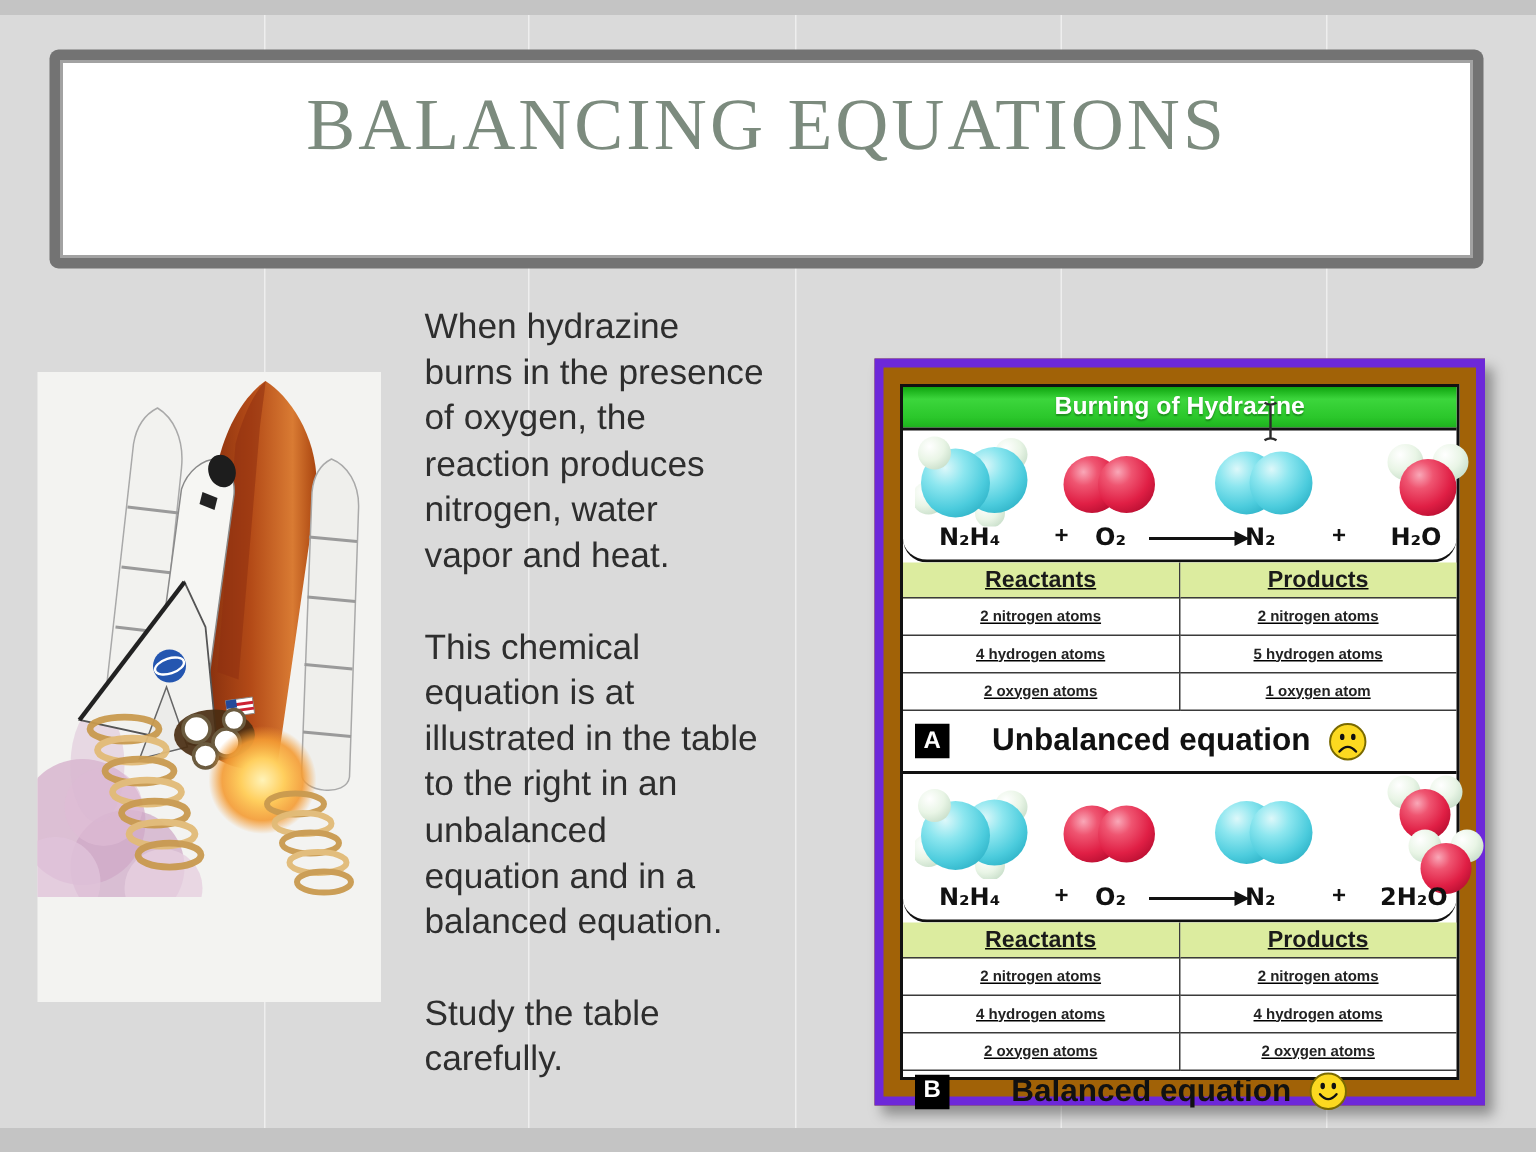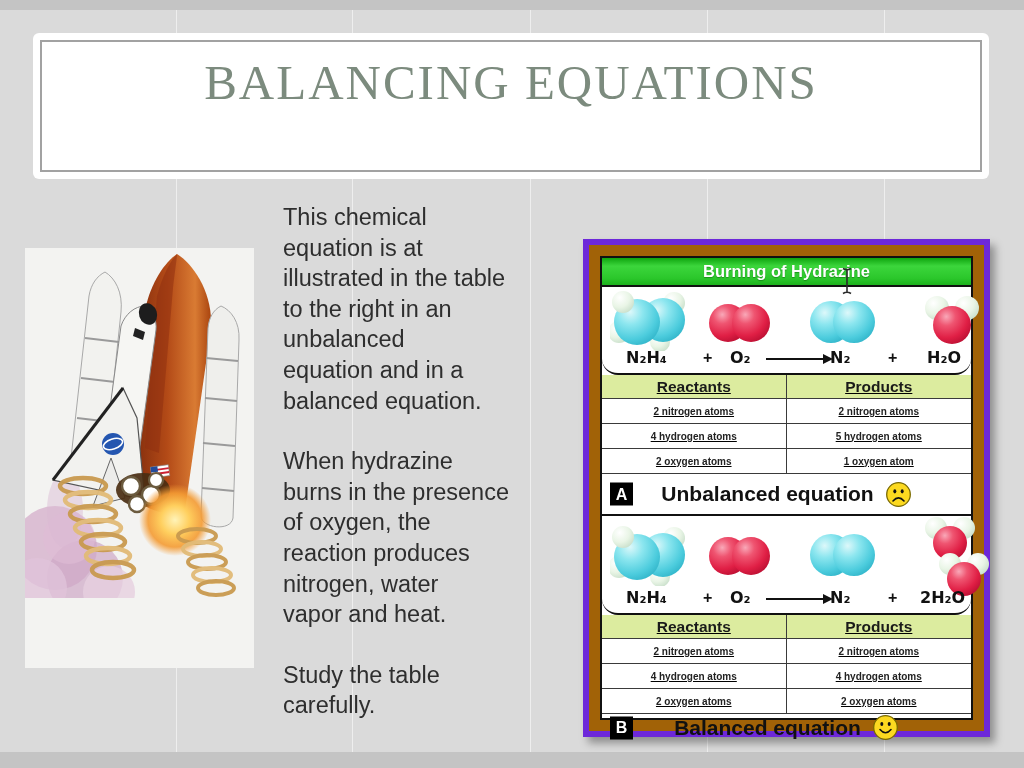--- a/index.html
+++ b/index.html
@@ -6,21 +6,21 @@
   body{
     width:1024px;height:768px;position:relative;overflow:hidden;
     background:#c4c4c4;
     font-family:"Liberation Sans",sans-serif;
   }
   .slide{position:absolute;left:0;top:10px;width:1024px;height:742px;background:#dadada;}
   .guide{position:absolute;top:0;bottom:0;width:1px;background:rgba(255,255,255,.55);}
 
   
   .title-card{position:absolute;left:33px;top:23px;width:956px;height:146px;
-    background:#ffffff;border-radius:6px;padding:7px;box-sizing:border-box;}
+    background:#737373;border-radius:6px;padding:7px;box-sizing:border-box;}
   .title-inner{width:100%;height:100%;background:#ffffff;border:2px solid #a2a2a2;
     box-sizing:border-box;text-align:center;}
   .title-text{margin-top:12px;font-family:"Liberation Serif",serif;font-size:49px;
     letter-spacing:2px;color:#7c8b7e;font-weight:normal;}
 
   
   .body-text{position:absolute;left:283px;top:192px;width:300px;
     font-size:23.5px;line-height:30.6px;color:#2e2e2e;}
   .body-text .para{margin:0 0 30px 0;}
 
@@ -114,35 +114,35 @@
   <div class="guide" style="left:884px"></div>
 
   <div class="title-card">
     <div class="title-inner">
       <div class="title-text">BALANCING EQUATIONS</div>
     </div>
   </div>
 
   <div class="body-text">
     <div class="para">
+        <div>When hydrazine</div>
+        <div>burns in the presence</div>
+        <div>of oxygen, the</div>
+        <div>reaction produces</div>
+        <div>nitrogen, water</div>
+        <div>vapor and heat.</div>
+      </div>
+    <div class="para">
         <div>This chemical</div>
         <div>equation is at</div>
         <div>illustrated in the table</div>
         <div>to the right in an</div>
         <div>unbalanced</div>
         <div>equation and in a</div>
         <div>balanced equation.</div>
-      </div>
-    <div class="para">
-        <div>When hydrazine</div>
-        <div>burns in the presence</div>
-        <div>of oxygen, the</div>
-        <div>reaction produces</div>
-        <div>nitrogen, water</div>
-        <div>vapor and heat.</div>
       </div>
     <div class="para">
         <div>Study the table</div>
         <div>carefully.</div>
       </div>
   </div>
 
   <div class="figure-card">
     <svg class="shuttle" width="229" height="350" viewBox="0 0 229 350">
 

